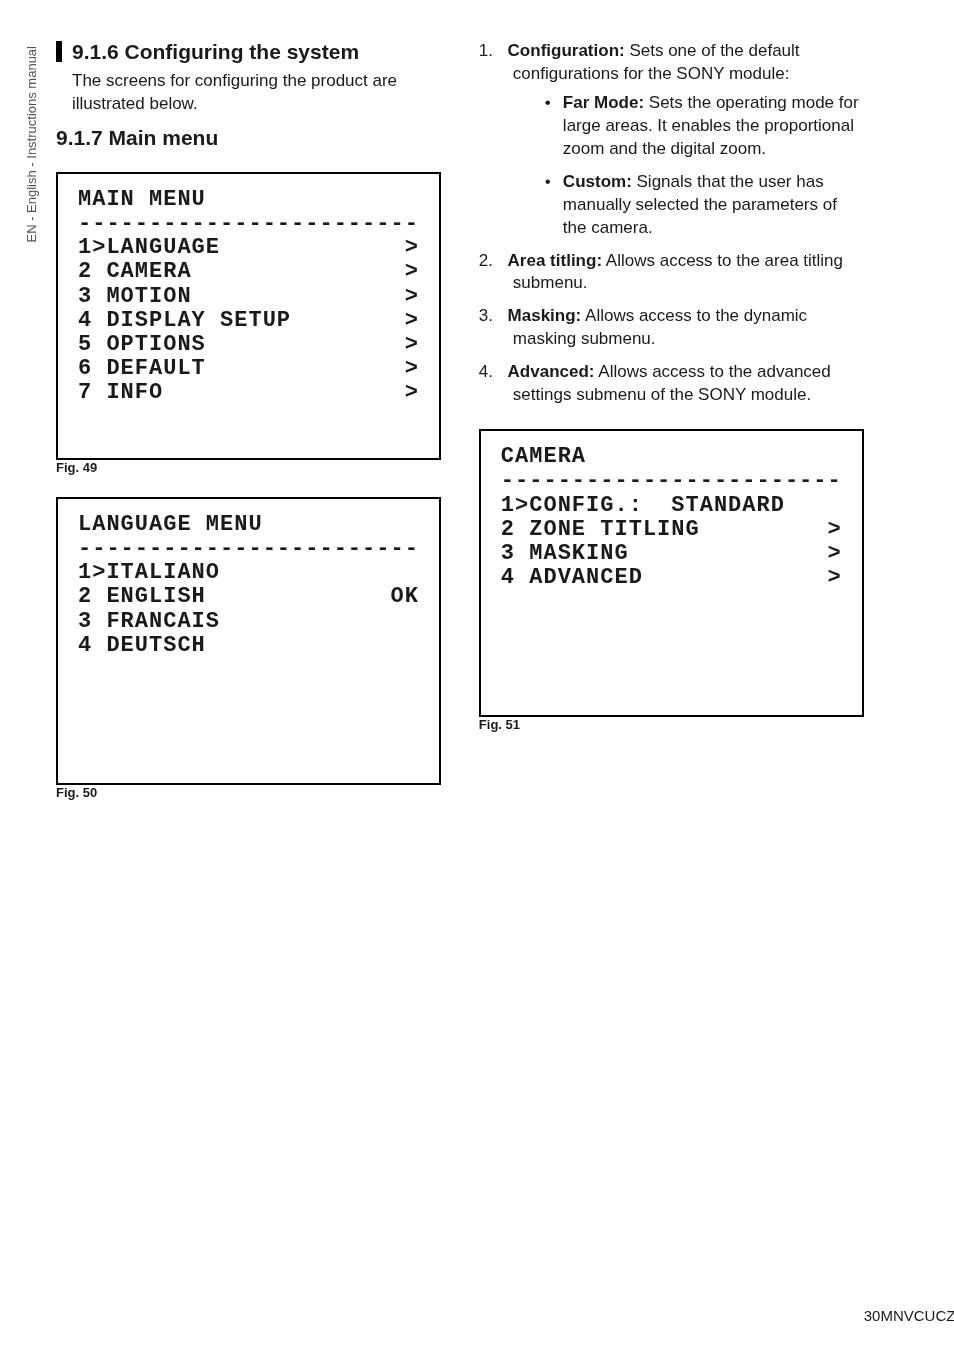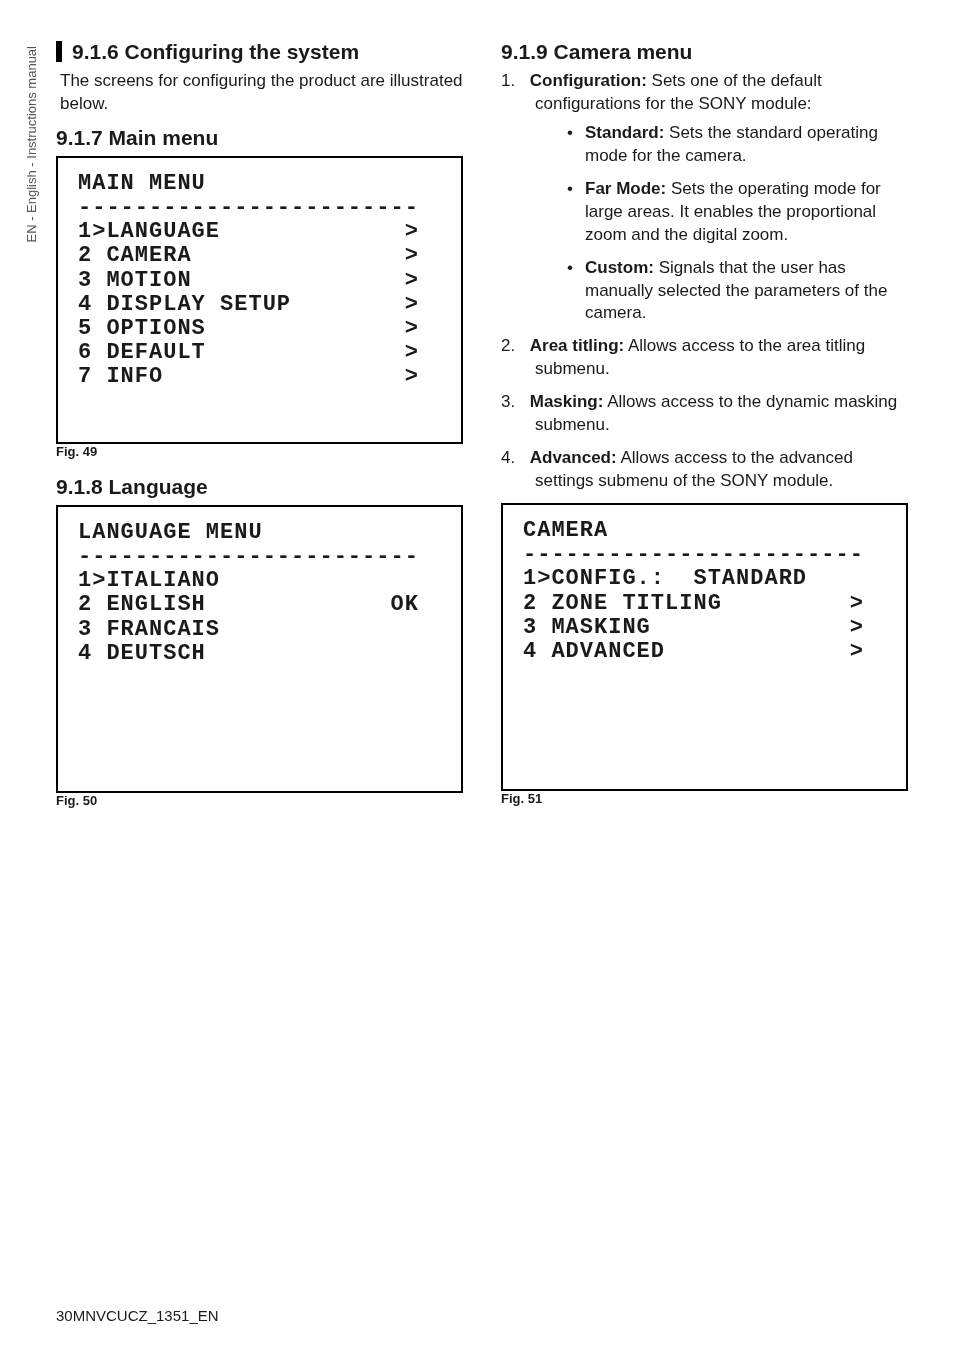--- a/index.html
+++ b/index.html
@@ -1,48 +1,48 @@
 <!DOCTYPE html>
 <html><head>
 <meta charset="utf-8">
 <style>
   @page { size: 954px 1354px; margin: 0; }
   html, body { margin: 0; padding: 0; width: 954px; height: 1354px; font-family: Arial, Helvetica, sans-serif; color: #1a1a1a; }
-  .page { padding: 40px 46px 30px 56px; height: 1284px; display: flex; flex-direction: column; }
+  .page { padding: 40px 46px 30px 56px; height: 1284px; display: flex; flex-direction: row; }
   .columns { flex: 1; display: flex; gap: 38px; }
   .col { flex: 1; min-width: 0; }
   .sidebar-text {
     position: absolute;
     left: 24px;
     top: 46px;
     writing-mode: vertical-rl;
     transform: rotate(180deg);
     font-size: 13px;
     color: #555;
   }
   h3.section { font-size: 21px; font-weight: bold; margin: 0 0 6px 0; }
   h3.section.bar::before {
     content: "";
     display: inline-block;
     width: 6px; height: 21px;
     background: #000;
     margin-right: 10px;
     vertical-align: -3px;
   }
-  p.body { font-size: 17px; margin: 0 0 10px 4px; line-height: 1.35; }
+  p.body { font-size: 17px; margin: 0 0 10px 16px; line-height: 1.35; }
   ol.numlist { list-style: none; padding: 0; margin: 0 0 8px 0; }
   ol.numlist > li { font-size: 17px; margin: 0 0 10px 0; line-height: 1.35; padding-left: 34px; text-indent: -34px; }
   ol.numlist > li .n { display: inline-block; width: 24px; text-indent: 0; }
   ul.bullets { list-style: none; padding: 0 0 0 32px; margin: 6px 0 0 0; }
   ul.bullets > li { font-size: 17px; margin: 0 0 10px 0; line-height: 1.35; padding-left: 18px; text-indent: -18px; }
   ul.bullets > li::before { content: "•"; display: inline-block; width: 18px; text-indent: 0; }
   .screen {
     border: 2px solid #000;
     padding: 14px 20px 14px 20px;
-    margin: 6px 0 0 0;
+    margin: 22px 0 0 0;
     height: 256px;
     font-family: "Courier New", Courier, monospace;
     font-size: 22px;
     font-weight: bold;
     line-height: 1.1;
     white-space: pre;
     letter-spacing: 1px;
   }
   .fig { font-size: 13px; font-weight: bold; margin: 0 0 16px 0; }
   .footer { display: flex; font-size: 15px; margin-top: auto; }
@@ -65,40 +65,37 @@
 ------------------------
 1&gt;LANGUAGE             &gt;
 2 CAMERA               &gt;
 3 MOTION               &gt;
 4 DISPLAY SETUP        &gt;
 5 OPTIONS              &gt;
 6 DEFAULT              &gt;
 7 INFO                 &gt;</div>
       <div class="fig">Fig. 49</div>
 
-      <h3 class="section">9.1.8 Language</h3>
 
       <div class="screen" id="screen-lang">LANGUAGE MENU
 ------------------------
 1&gt;ITALIANO
 2 ENGLISH             OK
 3 FRANCAIS
 4 DEUTSCH</div>
       <div class="fig">Fig. 50</div>
     </div>
 
     <div class="col">
-      <h3 class="section">9.1.9 Camera menu</h3>
 
       <ol class="numlist">
         <li>
           <span class="n">1.</span>
           <b>Configuration:</b><span> Sets one of the default configurations for the SONY module:</span>
           <ul class="bullets">
-            <li><b>Standard:</b><span> Sets the standard operating mode for the camera.</span></li>
             <li><b>Far Mode:</b><span> Sets the operating mode for large areas. It enables the proportional zoom and the digital zoom.</span></li>
             <li><b>Custom:</b><span> Signals that the user has manually selected the parameters of the camera.</span></li>
           </ul>
         </li>
         <li>
           <span class="n">2.</span>
           <b>Area titling:</b><span> Allows access to the area titling submenu.</span>
         </li>
         <li>
           <span class="n">3.</span>

